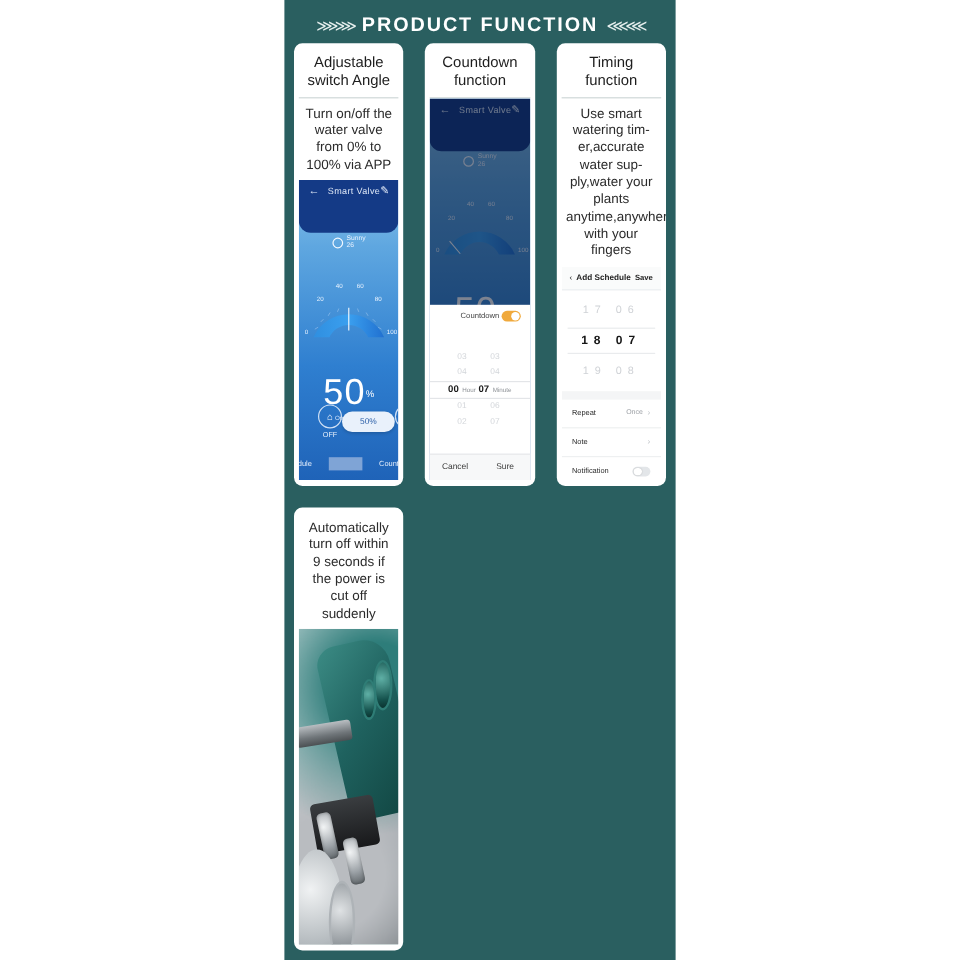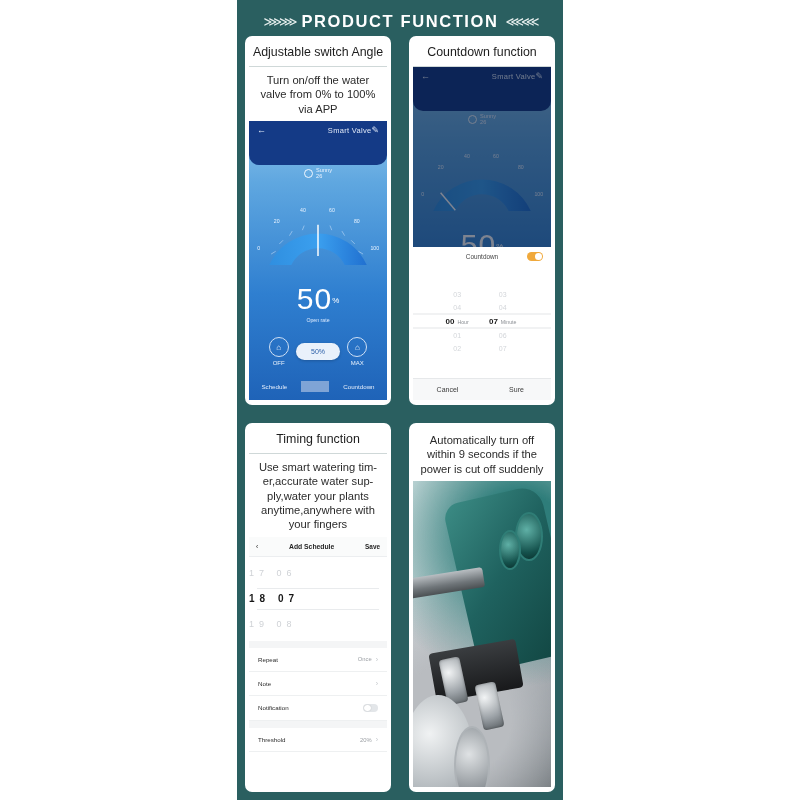--- a/index.html
+++ b/index.html
@@ -36,21 +36,21 @@
     font-size: 16.5px;
     font-weight: bold;
     letter-spacing: 1.6px;
     white-space: nowrap;
   }
   .chev { font-size: 13px; letter-spacing: -3px; color: #e8f0ef; }
 
   .grid {
     flex: 1 1 auto;
     display: grid;
-    grid-template-columns: 1fr 1fr;
+    grid-template-columns: 1fr 1fr 1fr;
     grid-template-rows: 1fr 1fr;
     gap: 18px;
   }
   .card {
     background: #ffffff;
     border-radius: 7px;
     display: flex;
     flex-direction: column;
     overflow: hidden;
     padding: 4px 4px 5px 4px;
@@ -201,21 +201,21 @@
   .scr-white { background: #ffffff; }
   .navbar {
     display: flex; align-items: center; padding: 6px 7px 6px;
     font-size: 6.6px; color: #242424; border-bottom: 1px solid #eceef0;
     background: #fafbfb;
   }
   .navbar .ttl { flex: 1; text-align: center; font-weight: bold; font-size: 6.8px;}
   .navbar .sv { font-weight: bold; font-size: 6.4px; }
   .tpick { position: relative; height: 84px; overflow: hidden; }
   .trow {
-    position: absolute; left: 0; right: 0; text-align: left;
+    position: absolute; left: 0; right: 0; text-align: center;
     font-size: 9px; color: #cfd2d6; letter-spacing: 5px;
   }
   .trow.sel { color: #161616; font-weight: bold; font-size: 10px; }
   .tband {
     position: absolute; left: 6%; right: 6%; top: 50%;
     transform: translateY(-50%); height: 22px;
     border-top: 1px solid #e9ebed; border-bottom: 1px solid #e9ebed;
   }
   .listrow {
     display: flex; align-items: center; justify-content: space-between;

